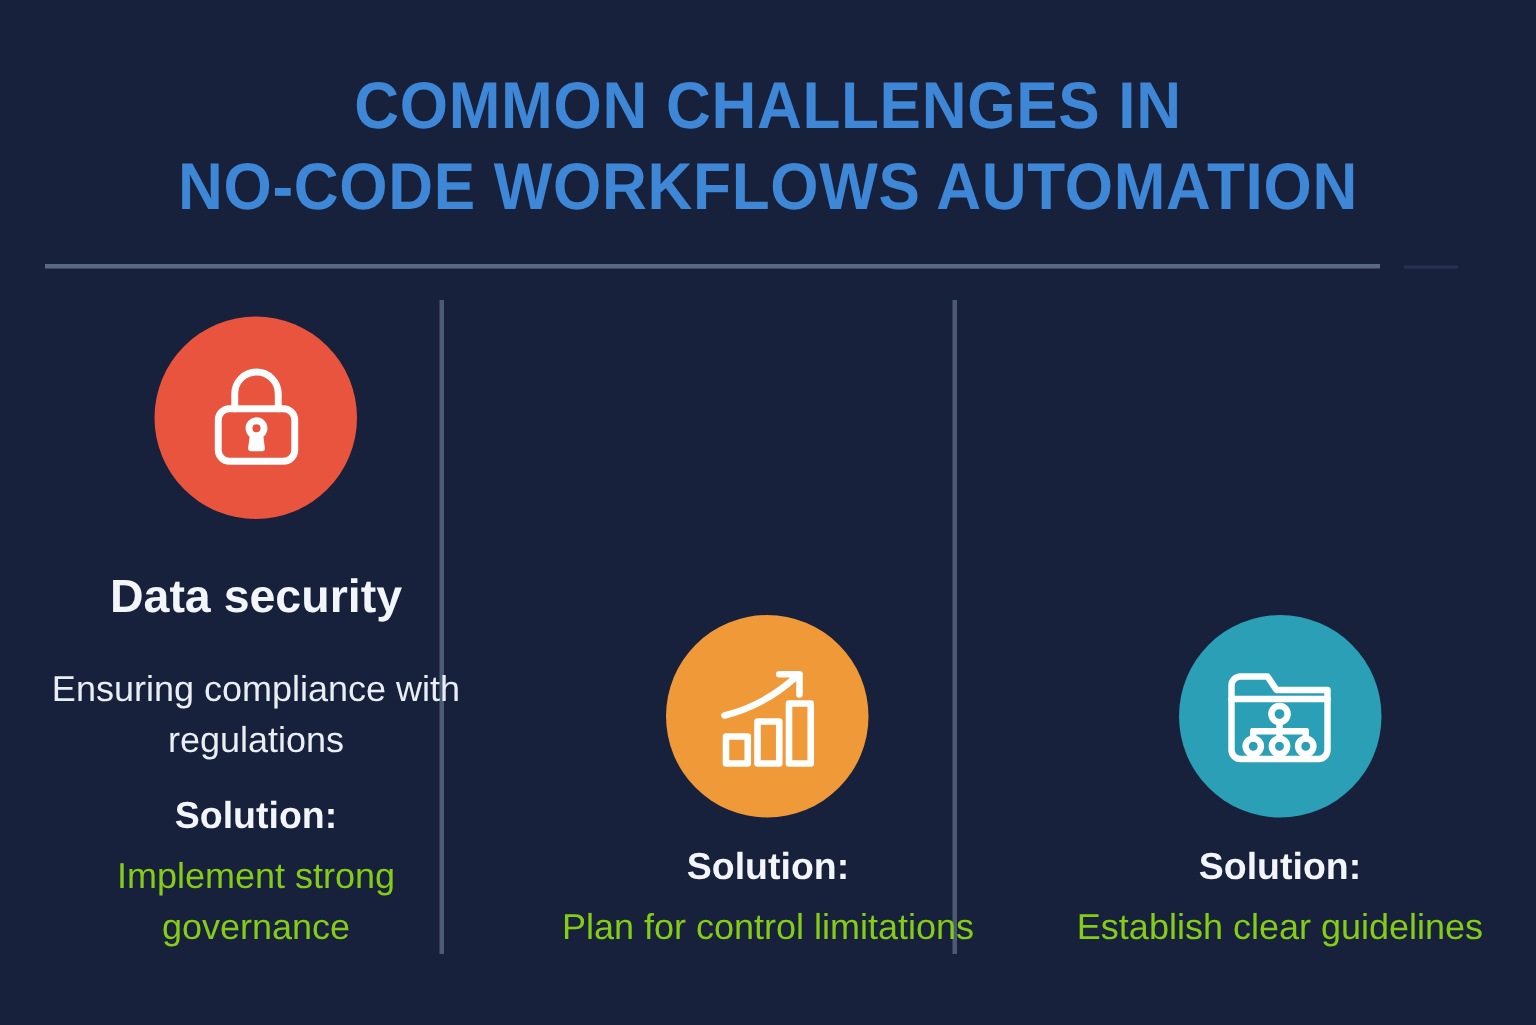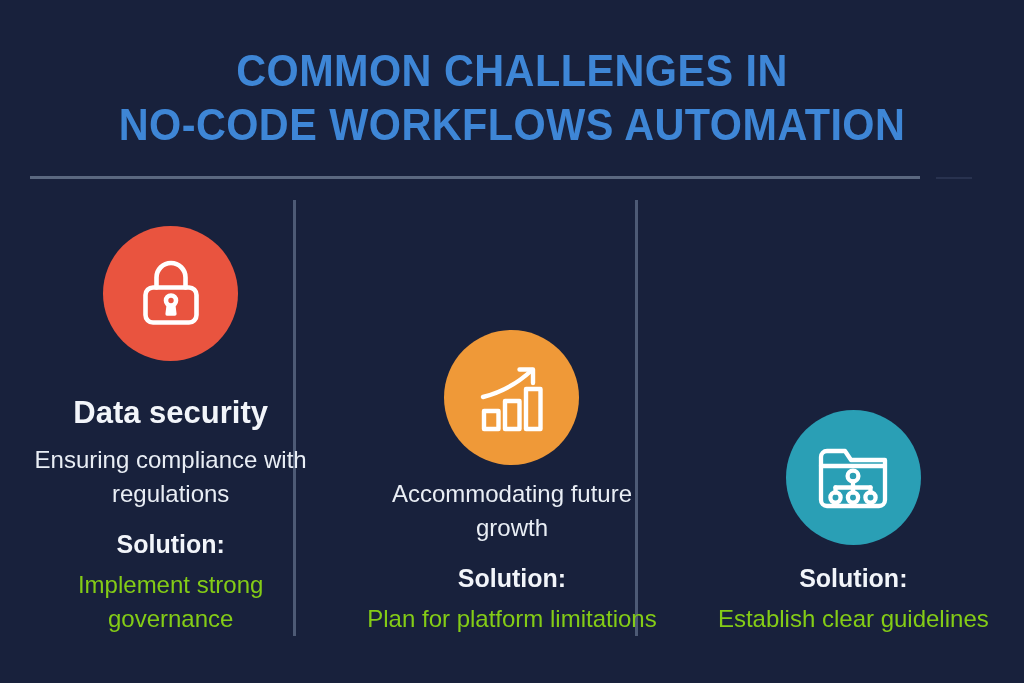--- a/index.html
+++ b/index.html
@@ -118,21 +118,21 @@
     margin-top: 34px;
     text-align: center;
     white-space: nowrap;
   }
 
   .challenge-desc {
     color: #e9eef5;
     font-size: 24px;
     font-weight: normal;
     line-height: 34px;
-    margin-top: 12px;
+    margin-top: 27px;
     text-align: center;
     max-width: 290px;
   }
 
   .solution-label {
     color: #f2f5fa;
     font-size: 25px;
     font-weight: bold;
     line-height: 30px;
     margin-top: 18px;
@@ -189,23 +189,22 @@
         <span>
           <svg width="78" height="78" viewBox="0 0 78 78" fill="none" stroke="#ffffff" stroke-width="4.4" stroke-linecap="round" stroke-linejoin="round">
             <rect x="11" y="52" width="14.5" height="18"></rect>
             <rect x="32" y="42" width="14.5" height="28"></rect>
             <rect x="53" y="30" width="14.5" height="40"></rect>
             <path d="M10 38 C26 34 44 25 59 11"></path>
             <path d="M46.5 10.5 H60 V24"></path>
           </svg>
         </span>
       </div>
-      <div class="challenge-desc">Accommodating future growth</div>
       <div class="solution-label">Solution:</div>
-      <div class="solution-text">Plan for platform limitations</div>
+      <div class="solution-text">Plan for control limitations</div>
     </div>
 
     <div class="col">
       <div class="badge" style="background:#2a9fb5">
         <span>
           <svg width="80" height="80" viewBox="0 0 80 80" fill="none" stroke="#ffffff" stroke-width="4.3" stroke-linecap="round" stroke-linejoin="round">
             <path d="M8 28 V62 a6 6 0 0 0 6 6 H66 a6 6 0 0 0 6 -6 V22 H38 L32 13 H14 a6 6 0 0 0 -6 6 Z"></path>
             <path d="M8 28 H72"></path>
             <circle cx="40" cy="38" r="5.4"></circle>
             <path d="M40 43.4 V49.5"></path>

